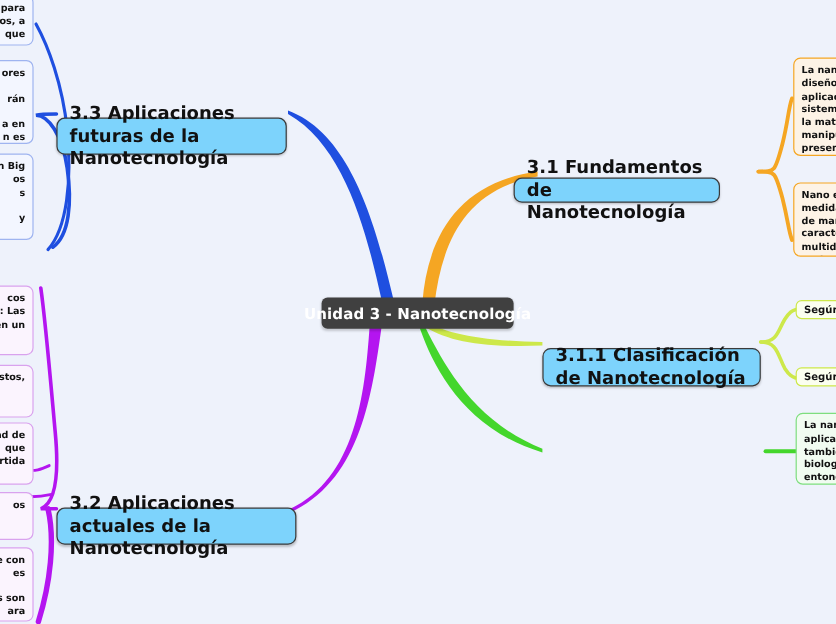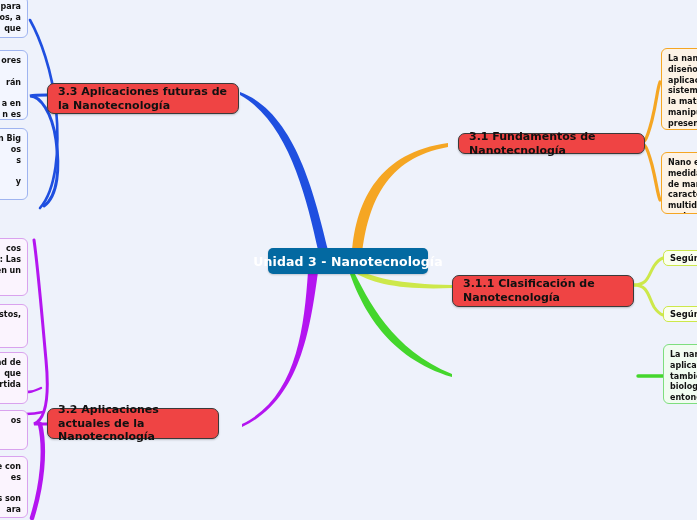--- a/index.html
+++ b/index.html
@@ -29,48 +29,49 @@
     height: 520px;
     pointer-events: none;
   }
   .node {
     position: absolute;
     box-sizing: border-box;
   }
 
   
   .root-node {
-    background: #0369a1;
+    background: #404040;
     color: #ffffff;
     border-radius: 5px;
     font-size: 12.5px;
     font-weight: bold;
     letter-spacing: 0.1px;
     display: flex;
     align-items: center;
     justify-content: center;
     padding: 0 14px;
     height: 26px;
     white-space: nowrap;
     box-shadow: 0 1px 2px rgba(0,0,0,0.18);
   }
 
   
   .topic-node {
-    background: #ef4444;
+    background: #7dd3fc;
     border: 1.6px solid #3a3a3a;
     border-radius: 7px;
     color: #111111;
-    font-size: 11px;
+    font-size: 15px;
     font-weight: bold;
     display: flex;
     align-items: center;
     padding: 0 10px;
     line-height: 1.25;
     box-shadow: 0 1px 2px rgba(0,0,0,0.22);
+    margin-top: 15px;
   }
 
   
   .note {
     border-radius: 6px;
     font-size: 8px;
     font-weight: bold;
     line-height: 1.35;
     padding: 5px 6px;
     box-sizing: border-box;
@@ -127,28 +128,28 @@
     <path d="M 318,272 C 310,330 300,400 242,427 L 242,424 C 296,398 304,330 308,272 Z" fill="#b415f0"></path>
 
     <path d="M 47,424 C 38,424 36,424 34,424 C 44,420 50,402 46,360 C 42,316 38,268 34,240" stroke="#b415f0" stroke-width="3" fill="none" stroke-linecap="round"></path>
     <path d="M 40,424 C 46,450 42,486 32,518" stroke="#b415f0" stroke-width="4.5" fill="none" stroke-linecap="round"></path>
     <path d="M 41,388 C 32,392 30,392 26,392" stroke="#b415f0" stroke-width="2.4" fill="none" stroke-linecap="round"></path>
     <path d="M 43,412 C 34,414 30,414 26,414" stroke="#b415f0" stroke-width="2.4" fill="none" stroke-linecap="round"></path>
   </svg>
 
   <div class="node root-node" style="left:268px; top:248px; width:160px;">Unidad 3 - Nanotecnología</div>
 
-  <div class="node topic-node" style="left:458px; top:133px; width:187px; height:21px;">3.1 Fundamentos de Nanotecnología</div>
+  <div class="node topic-node" style="left:428px; top:133px; width:172px; height:21px;">3.1 Fundamentos de Nanotecnología</div>
 
   <div class="node topic-node" style="left:452px; top:275px; width:182px; height:32px;">3.1.1 Clasificación de Nanotecnología</div>
 
 
   <div class="node topic-node" style="left:47px; top:83px; width:192px; height:31px;">3.3 Aplicaciones futuras de la Nanotecnología</div>
 
-  <div class="node topic-node" style="left:47px; top:408px; width:172px; height:31px;">3.2 Aplicaciones actuales de la Nanotecnología</div>
+  <div class="node topic-node" style="left:47px; top:408px; width:200px; height:31px;">3.2 Aplicaciones actuales de la Nanotecnología</div>
 
   <div class="node note note-orange" style="left:661px; top:48px; width:60px; height:82px; white-space:pre;">La nanot
 diseño, c
 aplicació
 sistemas
 la mater
 manipul
 presenta
 totalmen
 nanotec

